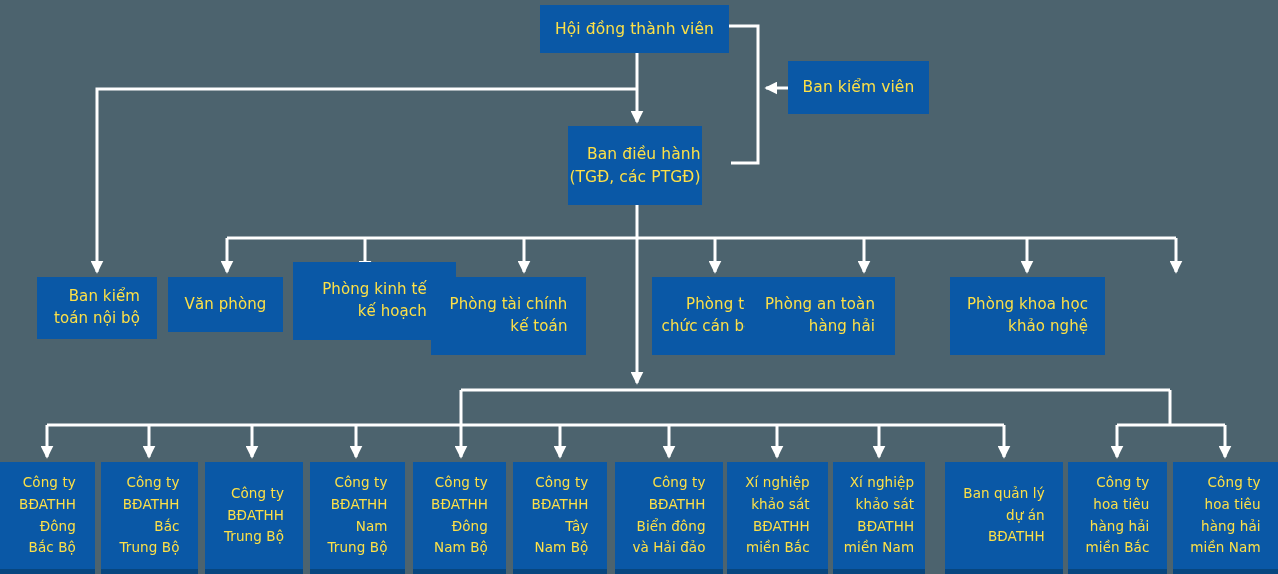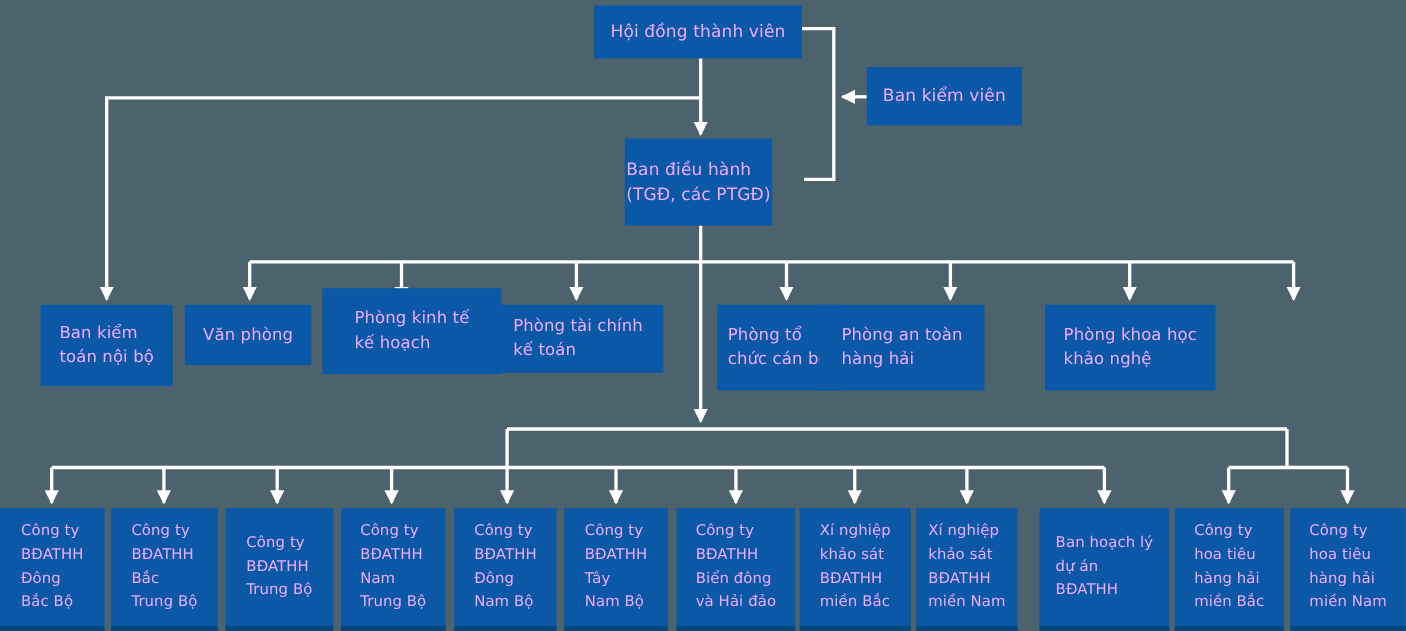--- a/index.html
+++ b/index.html
@@ -23,25 +23,25 @@
   #connectors {
     position: absolute;
     left: 0;
     top: 0;
     z-index: 1;
   }
   .box {
     position: absolute;
     z-index: 2;
     background: #0a58a6;
-    color: #f0abfc;
+    color: #fde047;
     display: flex;
     align-items: center;
     justify-content: center;
-    text-align: left;
+    text-align: right;
     white-space: pre-line;
     box-sizing: border-box;
     font-size: 15px;
     line-height: 1.45;
     letter-spacing: 0.1px;
   }
   .box.top-level {
     font-size: 15.5px;
   }
   .box.unit {
@@ -102,26 +102,26 @@
     </g>
   </svg>
 
   <div class="box top-level" style="left:540px;top:5px;width:189px;height:48px">Hội đồng thành viên</div>
 
   <div class="box top-level" style="left:788px;top:61px;width:141px;height:53px">Ban kiểm viên</div>
 
   <div class="box top-level" style="left:568px;top:126px;width:134px;height:79px">Ban điều hành
 (TGĐ, các PTGĐ)</div>
 
-  <div class="box" style="left:37px;top:277px;width:120px;height:74px">Ban kiểm
+  <div class="box" style="left:37px;top:277px;width:120px;height:62px">Ban kiểm
 toán nội bộ</div>
   <div class="box" style="left:168px;top:277px;width:115px;height:55px">Văn phòng</div>
   <div class="box" style="left:293px;top:262px;width:163px;height:78px">Phòng kinh tế
 kế hoạch</div>
-  <div class="box" style="left:448px;top:277px;width:155px;height:62px">Phòng tài chính
+  <div class="box" style="left:431px;top:277px;width:155px;height:78px">Phòng tài chính
 kế toán</div>
   <div class="box" style="left:652px;top:277px;width:111px;height:78px">Phòng tổ
 chức cán bộ</div>
   <div class="box" style="left:745px;top:277px;width:150px;height:78px">Phòng an toàn
 hàng hải</div>
   <div class="box" style="left:950px;top:277px;width:155px;height:78px">Phòng khoa học
 khảo nghệ</div>
 
   <div class="box unit" style="left:0px;top:462px;width:95px;height:112px">Công ty
 BĐATHH
@@ -151,21 +151,21 @@
 Biển đông
 và Hải đảo</div>
   <div class="box unit" style="left:727px;top:462px;width:101px;height:112px">Xí nghiệp
 khảo sát
 BĐATHH
 miền Bắc</div>
   <div class="box unit" style="left:833px;top:462px;width:92px;height:112px">Xí nghiệp
 khảo sát
 BĐATHH
 miền Nam</div>
-  <div class="box unit" style="left:945px;top:462px;width:118px;height:112px">Ban hoạch lý
+  <div class="box unit" style="left:945px;top:462px;width:118px;height:112px">Ban quản lý
 dự án
 BĐATHH</div>
   <div class="box unit" style="left:1068px;top:462px;width:99px;height:112px">Công ty
 hoa tiêu
 hàng hải
 miền Bắc</div>
   <div class="box unit" style="left:1173px;top:462px;width:105px;height:112px">Công ty
 hoa tiêu
 hàng hải
 miền Nam</div>

